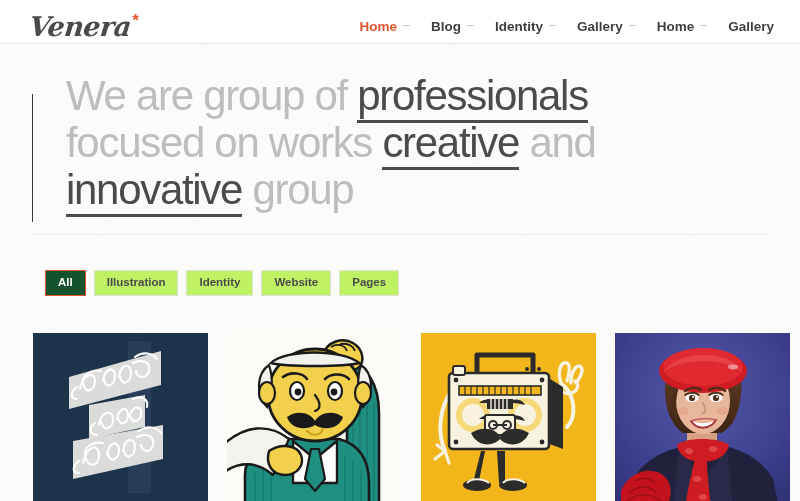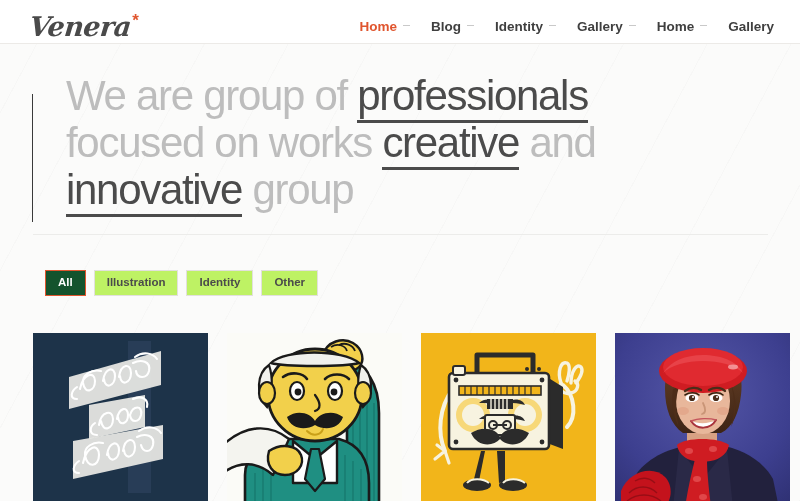--- a/index.html
+++ b/index.html
@@ -234,21 +234,22 @@
 
     <h1 class="hero-text"><span>We are group of </span><span class="hero-em">professionals</span><br><span>focused on works </span><span class="hero-em">creative</span><span> and</span><br><span class="hero-em">innovative</span><span> group</span></h1>
 
     <div class="hero-divider"></div>
   </section>
 
   <div class="filters">
     <button class="filter-btn active">All</button>
     <button class="filter-btn">Illustration</button>
     <button class="filter-btn">Identity</button>
-    <button class="filter-btn">Other</button>
+    <button class="filter-btn">Website</button>
+    <button class="filter-btn">Pages</button>
   </div>
 
   <div class="portfolio-grid">
 
     <div class="portfolio-item">
       <svg viewBox="0 0 175 175">
         <rect x="0" y="0" width="175" height="175" fill="#1d3349"></rect>
 
         <polygon points="95,8 118,8 118,160 95,160" fill="#2a4059" opacity="0.85"></polygon>
 

